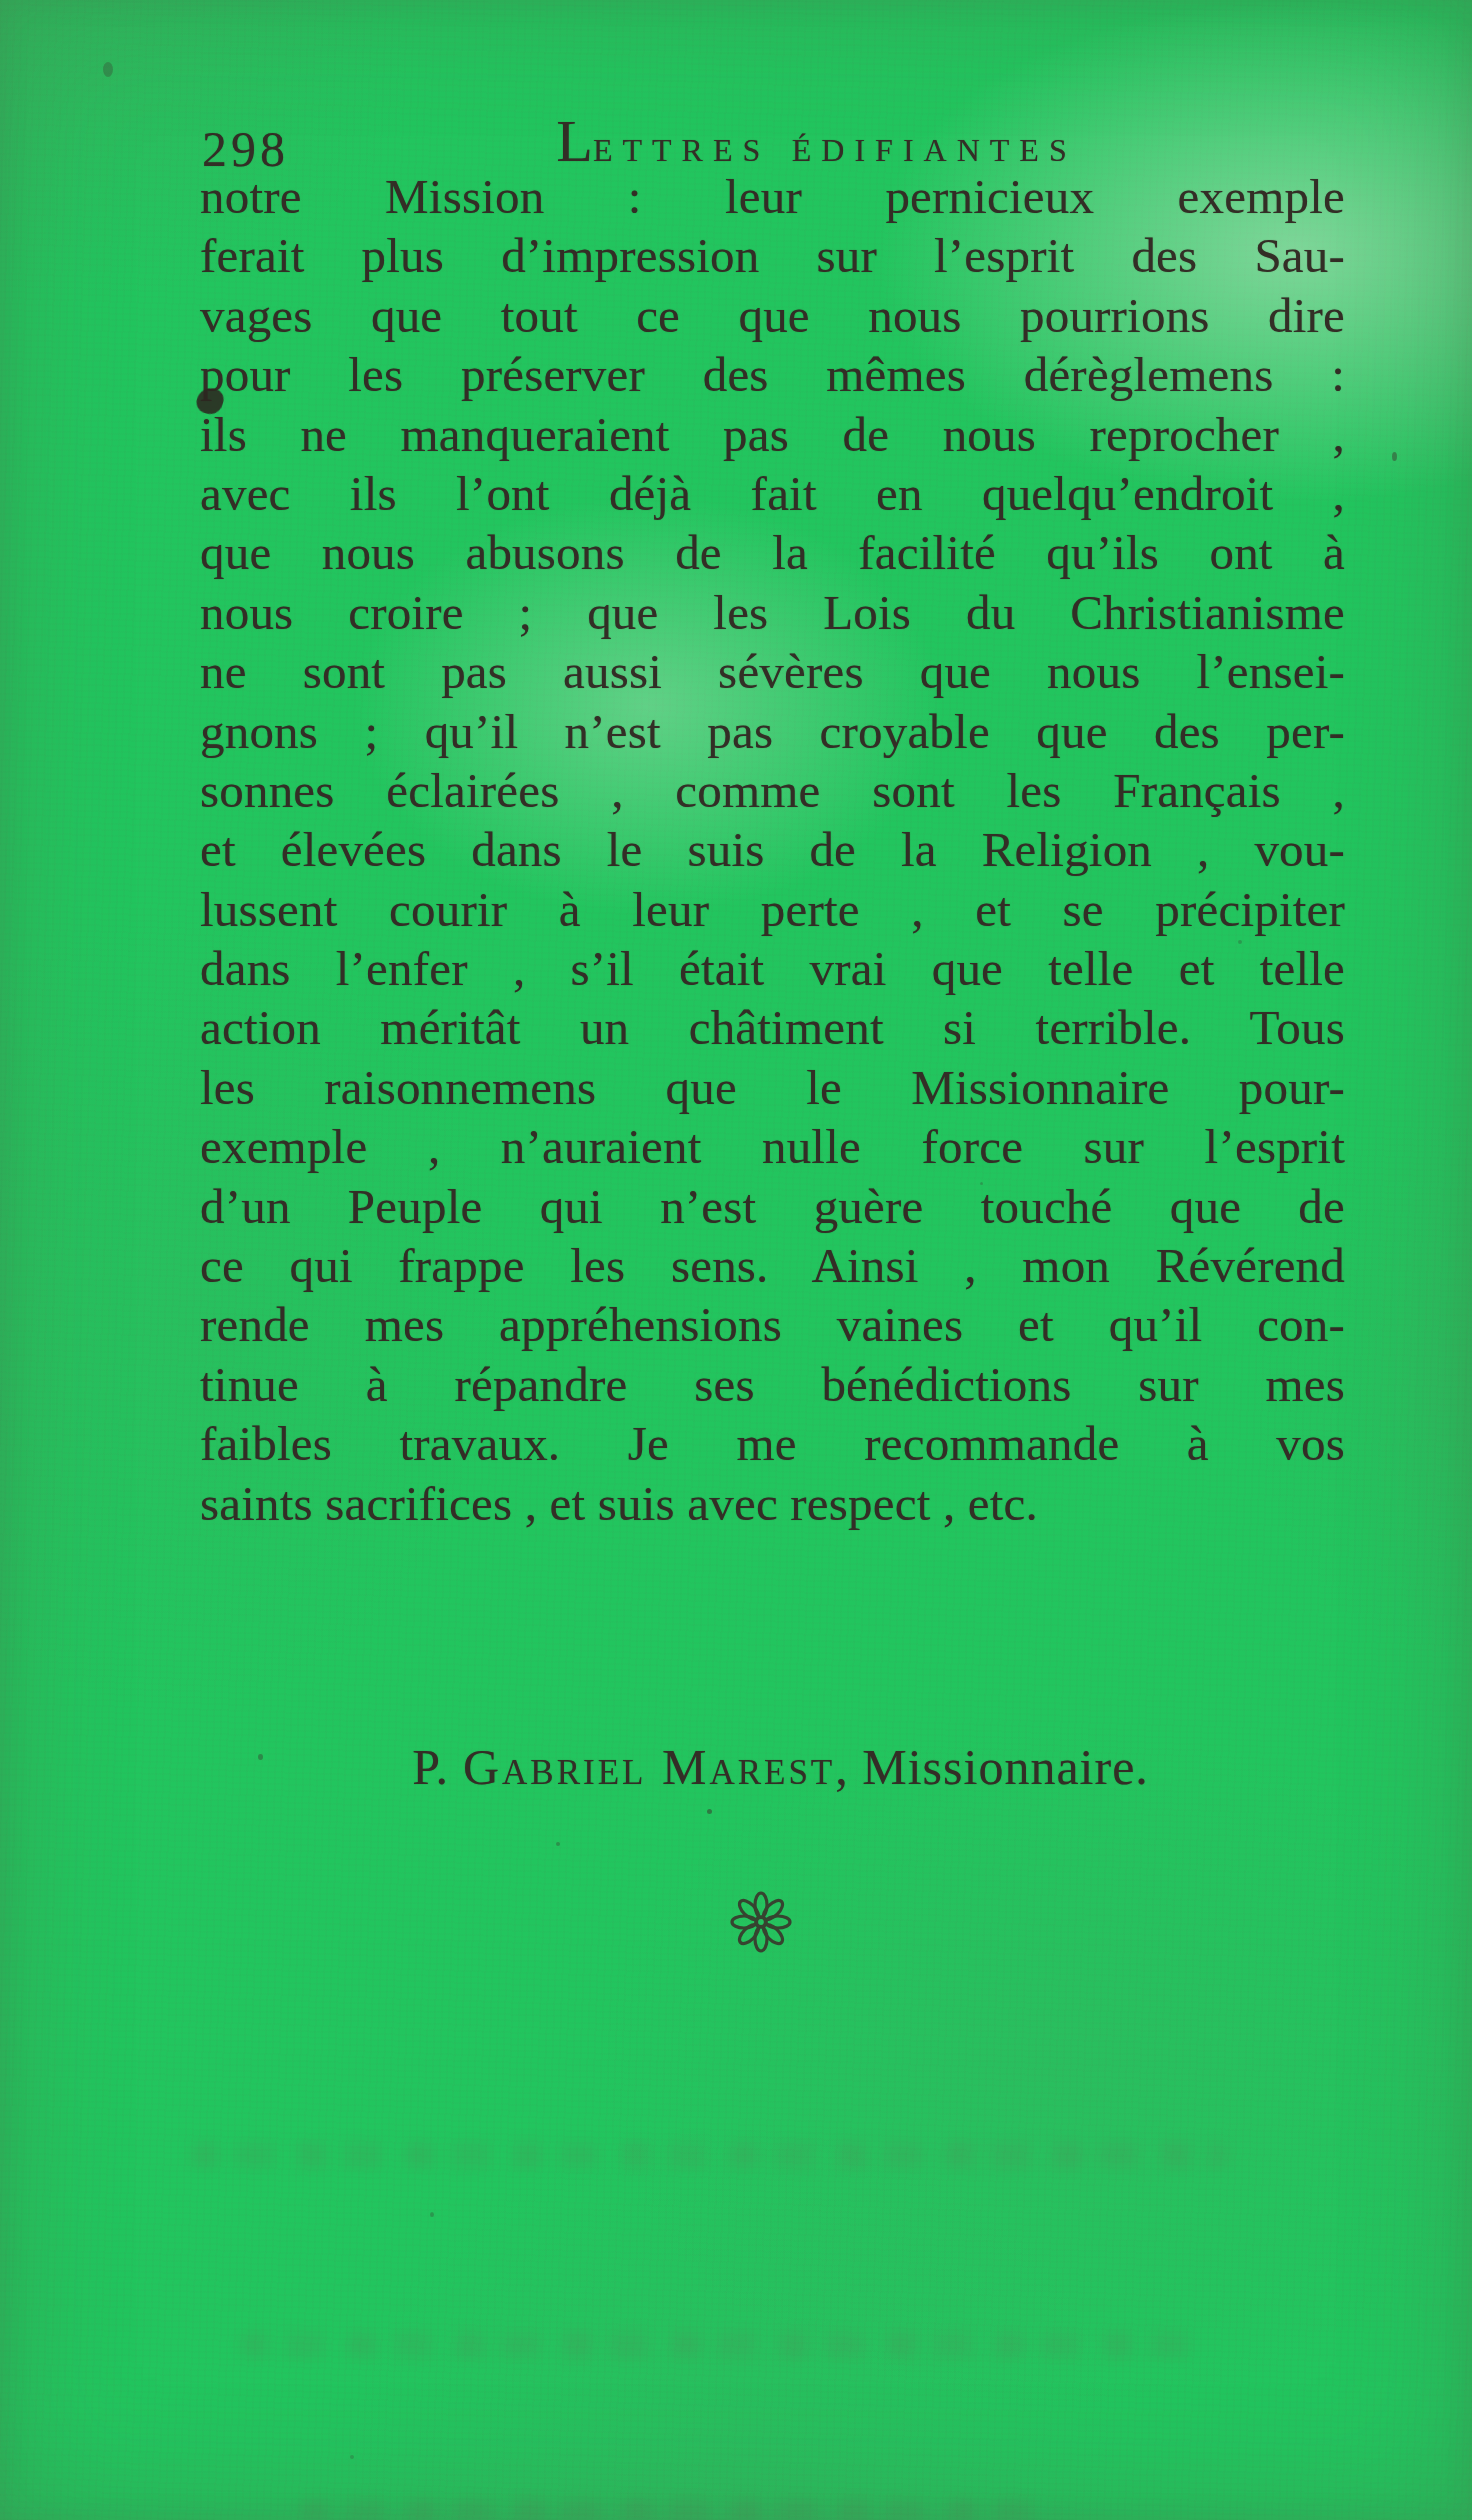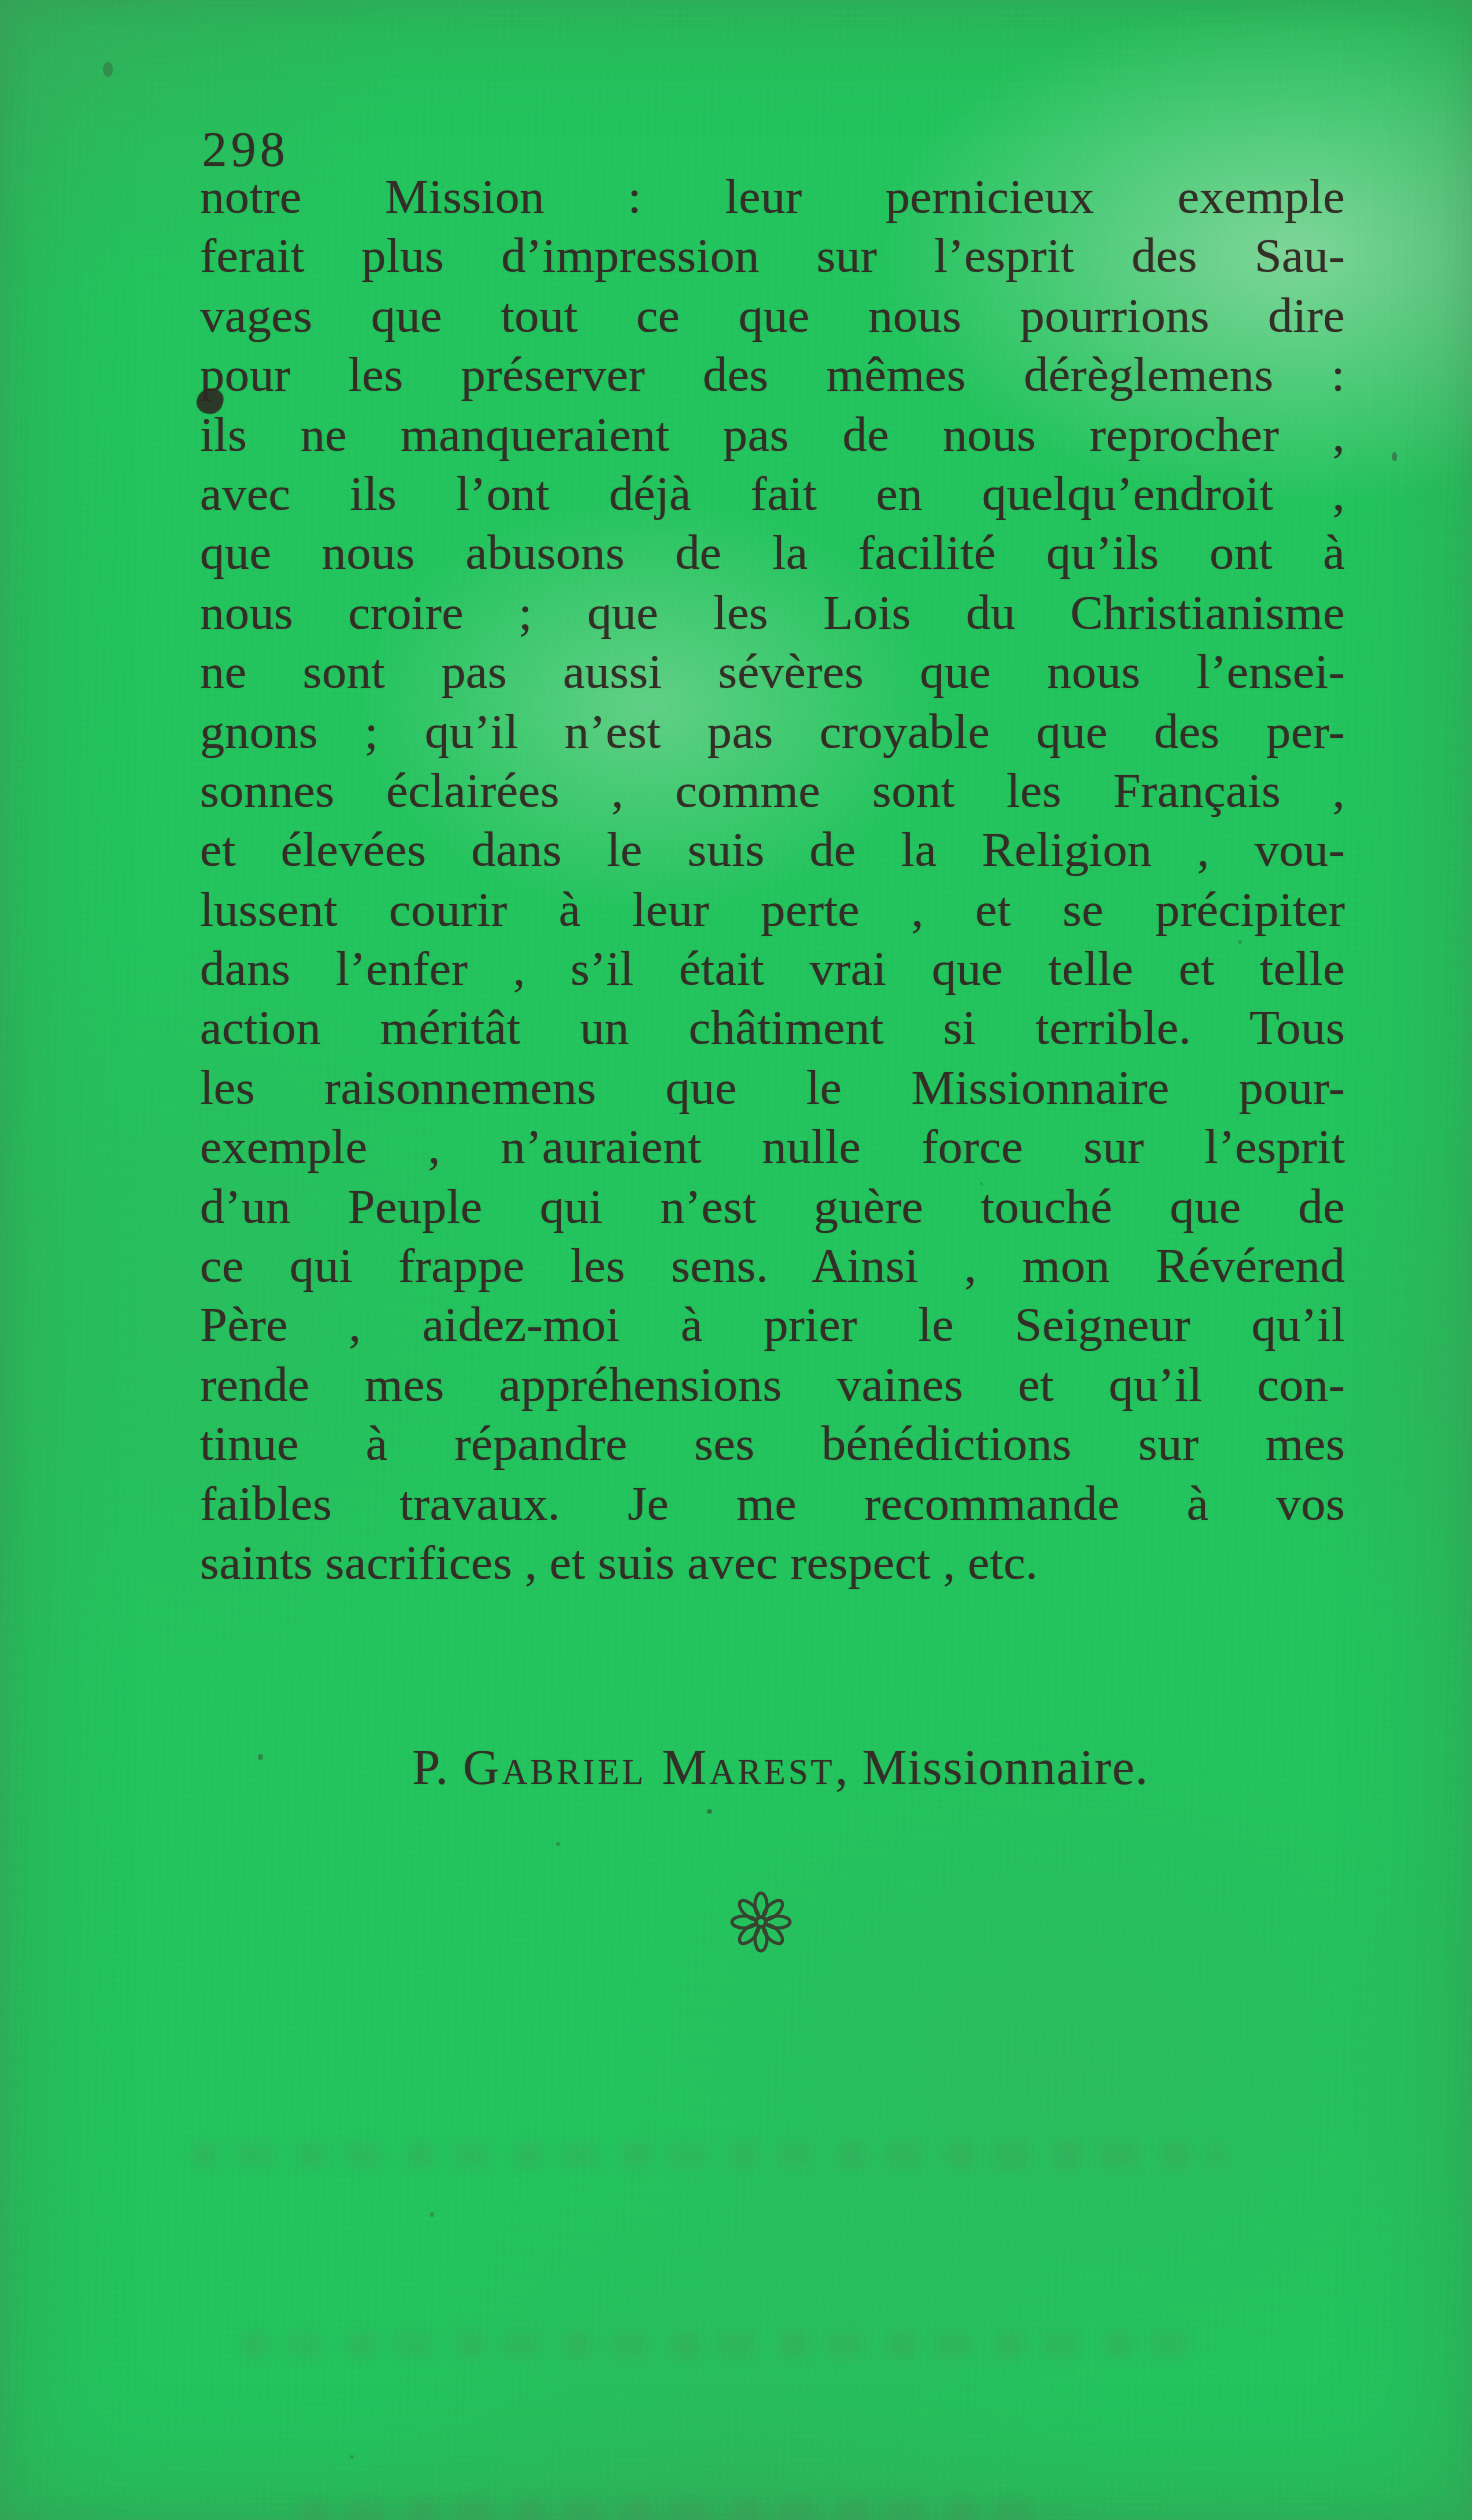--- a/index.html
+++ b/index.html
@@ -80,20 +80,21 @@
   .s9 { left:350px;  top:2455px; width:4px;  height:4px;  opacity:0.25; }
 </style>
 </head>
 <body>
 
 <div class="page">
   <div class="texture"></div>
 
   <header class="pagehead">
     <span class="pageno">298</span>
+    <div class="running-title"><span class="lead">L</span><span class="rest">ettres édifiantes</span></div>
   </header>
 
   <main class="bodytext">
     <div class="bl">notre Mission : leur pernicieux exemple</div>
     <div class="bl">ferait plus d’impression sur l’esprit des Sau-</div>
     <div class="bl">vages que tout ce que nous pourrions dire</div>
     <div class="bl">pour les préserver des mêmes dérèglemens :</div>
     <div class="bl">ils ne manqueraient pas de nous reprocher ,</div>
     <div class="bl">avec ils l’ont déjà fait en quelqu’endroit ,</div>
     <div class="bl">que nous abusons de la facilité qu’ils ont à</div>
@@ -102,21 +103,20 @@
     <div class="bl">gnons ; qu’il n’est pas croyable que des per-</div>
     <div class="bl">sonnes éclairées , comme sont les Français ,</div>
     <div class="bl">et élevées dans le suis de la Religion , vou-</div>
     <div class="bl">lussent courir à leur perte , et se précipiter</div>
     <div class="bl">dans l’enfer , s’il était vrai que telle et telle</div>
     <div class="bl">action méritât un châtiment si terrible. Tous</div>
     <div class="bl">les raisonnemens que le Missionnaire pour-</div>
     <div class="bl">exemple , n’auraient nulle force sur l’esprit</div>
     <div class="bl">d’un Peuple qui n’est guère touché que de</div>
     <div class="bl">ce qui frappe les sens. Ainsi , mon Révérend</div>
-    <div class="bl">Père , aidez-moi à prier le Seigneur qu’il</div>
     <div class="bl">rende mes appréhensions vaines et qu’il con-</div>
     <div class="bl">tinue à répandre ses bénédictions sur mes</div>
     <div class="bl">faibles travaux. Je me recommande à vos</div>
     <div class="bl last">saints sacrifices , et suis avec respect , etc.</div>
   </main>
 
   <div class="signature"><span>P.</span><span class="sig-name">Gabriel Marest</span><span>, Missionnaire.</span></div>
 
   <svg class="ornament" width="64" height="68" viewBox="-32 -34 64 68">
     <g stroke="#39332a" stroke-width="3.2" fill="none">

